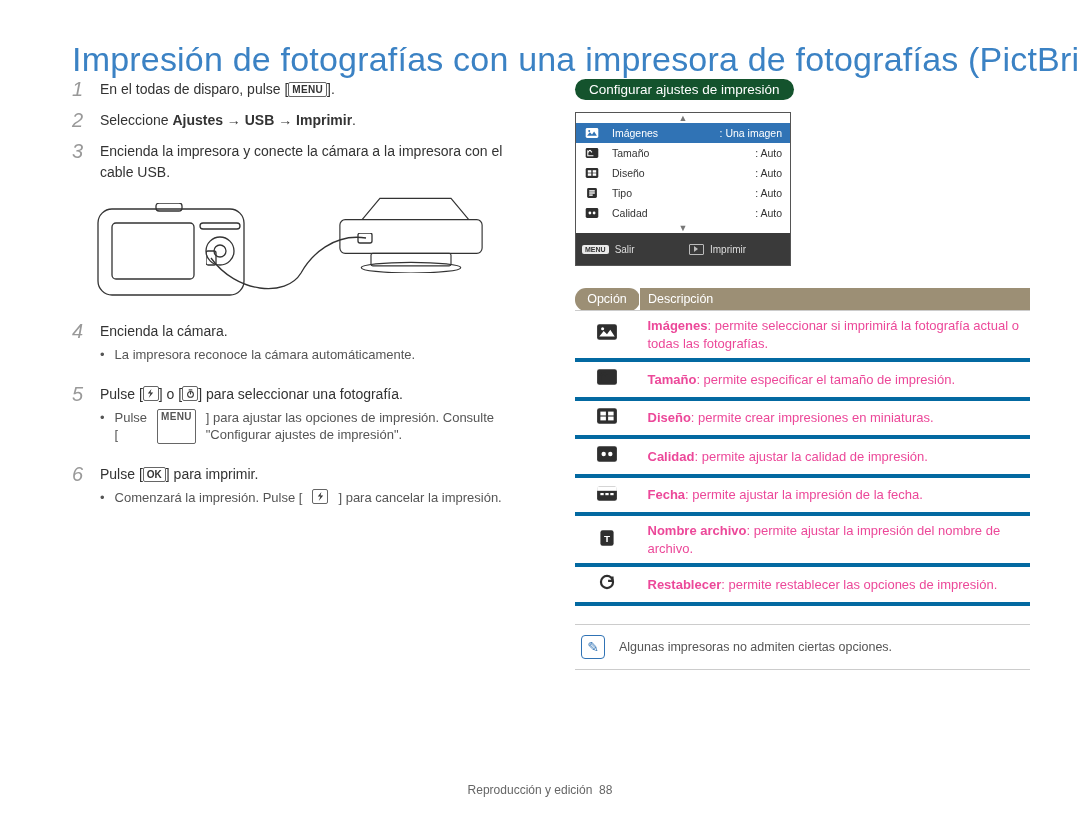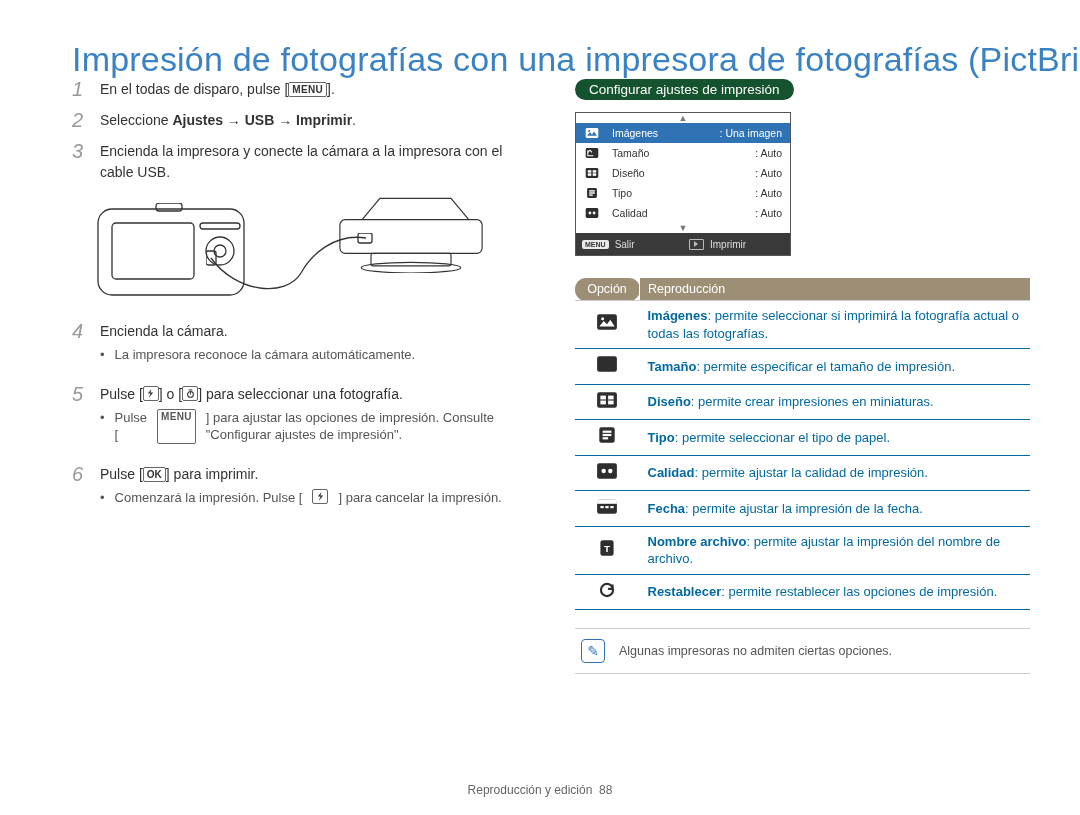--- a/index.html
+++ b/index.html
@@ -163,21 +163,21 @@
   .screen .icon {
     width:20px; height:14px;
     display:inline-flex; align-items:center; justify-content:center;
   }
   .screen .icon svg { width:14px; height:12px; }
   .screen-footer {
     display:flex;
     background:#3a3a3a;
     color:#ddd;
     font-size:10px;
-    height:22px;
+    height:32px;
     align-items:center;
   }
   .screen-footer > div {
     flex:1;
     display:flex;
     gap:6px;
     padding-left:6px;
     align-items:center;
   }
   .screen-footer .ftr-icon {
@@ -207,25 +207,25 @@
     background:#9c8f75;
     color:#fff;
     font-weight:400;
     font-size:12.5px;
     text-align:left;
     padding:4px 8px;
     border-bottom:1px solid #ccc;
   }
   .desc-table th.first { width:48px; border-right:1px solid #fff; text-align:center;border-radius:11px;}
   .desc-table td {
-    border-bottom:1px solid #0369a1;
+    border-bottom:4px solid #0369a1;
     padding:6px 8px;
     vertical-align: middle;
     line-height:1.35;
-    color:#0369a1;
+    color:#ec4899;
   }
   .desc-table td.iconcell {
     text-align:center;
     width:48px;
   }
   .desc-table td.iconcell svg { width:22px; height:18px; }
 
   .note {
     margin-top: 18px;
     display:flex;
@@ -436,21 +436,21 @@
               <span class="play-btn"></span>
               <span>Imprimir</span>
             </div>
         </div>
       </div>
 
       <table class="desc-table">
         <thead>
           <tr>
             <th class="first">Opción</th>
-            <th>Reproducción</th>
+            <th>Descripción</th>
           </tr>
         </thead>
         <tbody id="desc-body">
             <tr>
               <td class="iconcell"><svg viewBox="0 0 20 16">
                   <rect x="1" y="1" width="18" height="14" rx="2" fill="#2e2e2e"></rect>
                   <path d="M3 12 L7 7 L10 10 L13 6 L17 12 Z" fill="#fff"></path>
                   <circle cx="6" cy="5" r="1.4" fill="#fff"></circle>
                 </svg></td>
               <td><strong>Imágenes</strong>: permite seleccionar si imprimirá la fotografía actual o todas las fotografías.</td>
@@ -465,29 +465,20 @@
             </tr>
             <tr>
               <td class="iconcell"><svg viewBox="0 0 20 16">
                   <rect x="1" y="1" width="18" height="14" rx="2" fill="#2e2e2e"></rect>
                   <rect x="4" y="4" width="5" height="3.5" fill="#fff"></rect>
                   <rect x="11" y="4" width="5" height="3.5" fill="#fff"></rect>
                   <rect x="4" y="8.5" width="5" height="3.5" fill="#fff"></rect>
                   <rect x="11" y="8.5" width="5" height="3.5" fill="#fff"></rect>
                 </svg></td>
               <td><strong>Diseño</strong>: permite crear impresiones en miniaturas.</td>
-            </tr>
-            <tr>
-              <td class="iconcell"><svg viewBox="0 0 20 16">
-                  <rect x="3" y="1" width="14" height="14" rx="2" fill="#2e2e2e"></rect>
-                  <rect x="6" y="4" width="8" height="2" fill="#fff"></rect>
-                  <rect x="6" y="7" width="8" height="2" fill="#fff"></rect>
-                  <rect x="6" y="10" width="5" height="2" fill="#fff"></rect>
-                </svg></td>
-              <td><strong>Tipo</strong>: permite seleccionar el tipo de papel.</td>
             </tr>
             <tr>
               <td class="iconcell"><svg viewBox="0 0 20 16">
                   <rect x="1" y="1" width="18" height="14" rx="2" fill="#2e2e2e"></rect>
                   <circle cx="7" cy="8" r="2" fill="#fff"></circle>
                   <circle cx="13" cy="8" r="2" fill="#fff"></circle>
                 </svg></td>
               <td><strong>Calidad</strong>: permite ajustar la calidad de impresión.</td>
             </tr>
             <tr>

